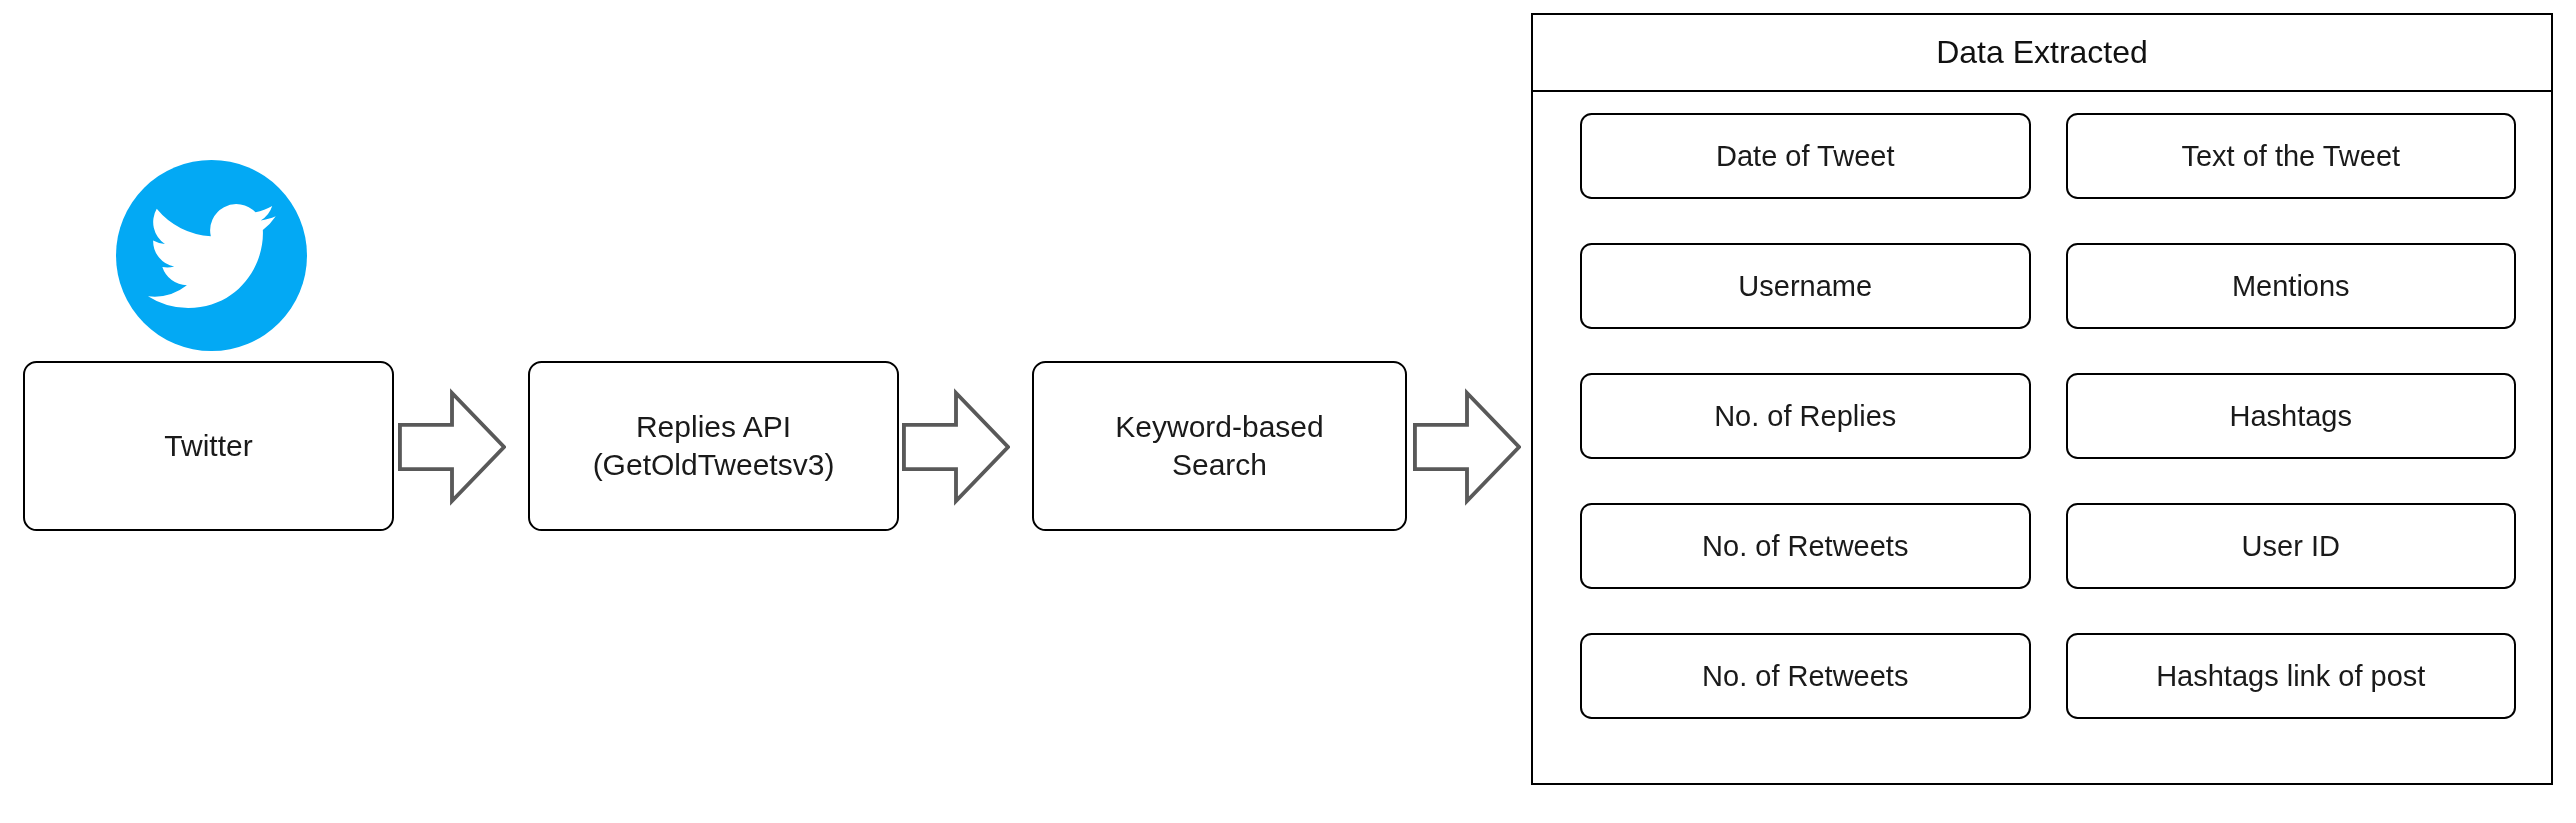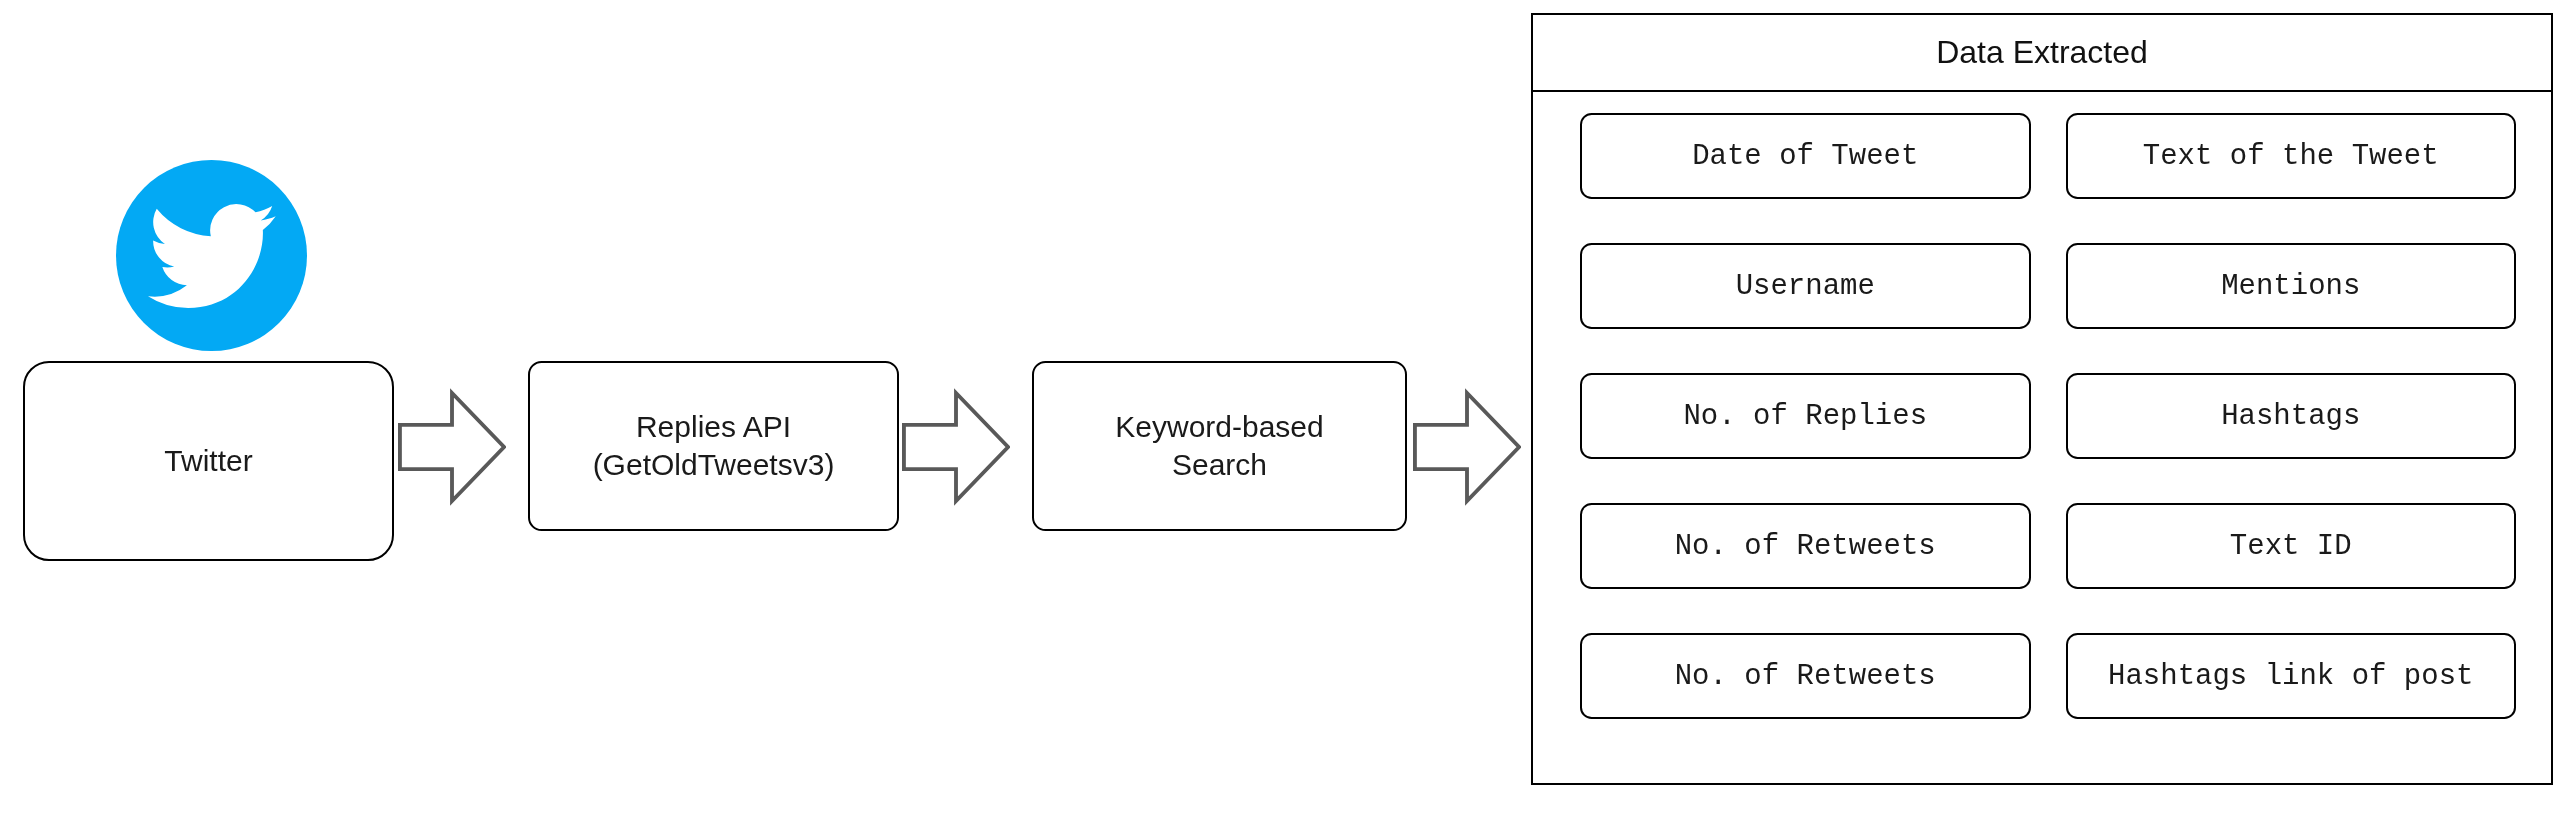--- a/index.html
+++ b/index.html
@@ -54,21 +54,21 @@
     align-items: center;
     justify-content: center;
     text-align: center;
     line-height: 1.28;
     font-size: 30px;
     color: #1a1a1a;
     padding: 3.9px 9.7px;
   }
   .node-text { white-space: pre-line; display: block; }
 
-  #node-twitter   { left: 23px;   top: 361px; width: 371px; height: 200px; border-radius: 26px; }
+  #node-twitter   { left: 23px;   top: 361px; width: 371px; height: 170px; }
   #node-api       { left: 528px;  top: 361px; width: 371px; height: 170px; }
   #node-keyword   { left: 1032px; top: 361px; width: 375px; height: 170px; }
 
   
   .arrow {
     position: absolute;
     top: 385px;
     width: 108px;
     height: 124px;
   }
@@ -120,21 +120,20 @@
     border: 2.9px solid #000000;
     border-radius: 11.6px;
     background: #ffffff;
     display: flex;
     align-items: center;
     justify-content: center;
     text-align: center;
     font-size: 29px;
     color: #1a1a1a;
     padding: 0 7.7px;
-    font-family: Liberation Mono, monospace;
   }
 </style>
 </head>
 <body>
 
 <div id="canvas">
 
   <div class="logo-wrap">
     <div class="logo-circle"></div>
     <svg class="logo-bird" viewBox="0 0 24 24">
@@ -171,20 +170,20 @@
   <div id="panel">
     <div id="panel-header">Data Extracted</div>
     <div id="panel-grid">
       <div class="field">Date of Tweet</div>
       <div class="field">Text of the Tweet</div>
       <div class="field">Username</div>
       <div class="field">Mentions</div>
       <div class="field">No. of Replies</div>
       <div class="field">Hashtags</div>
       <div class="field">No. of Retweets</div>
-      <div class="field">Text ID</div>
+      <div class="field">User ID</div>
       <div class="field">No. of Retweets</div>
       <div class="field">Hashtags link of post</div>
     </div>
   </div>
 
 </div>
 
 
 </body></html>

